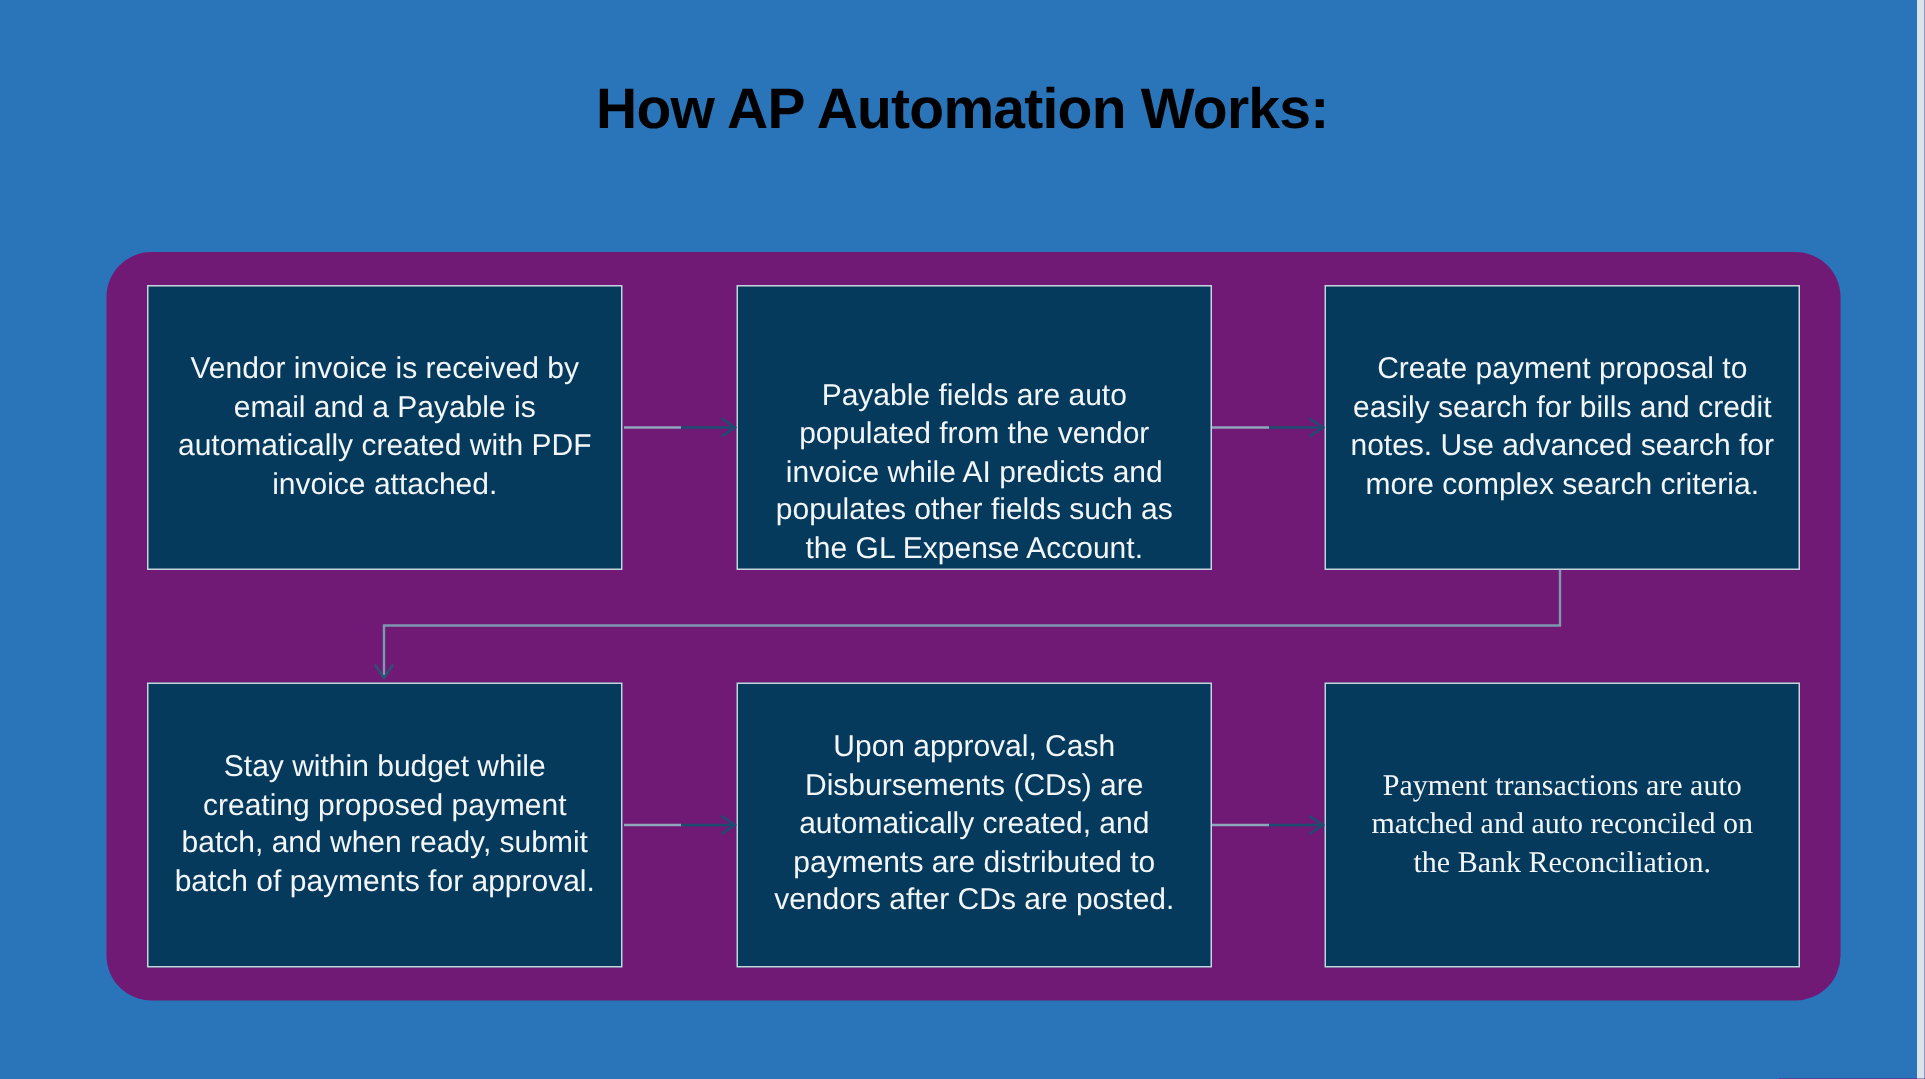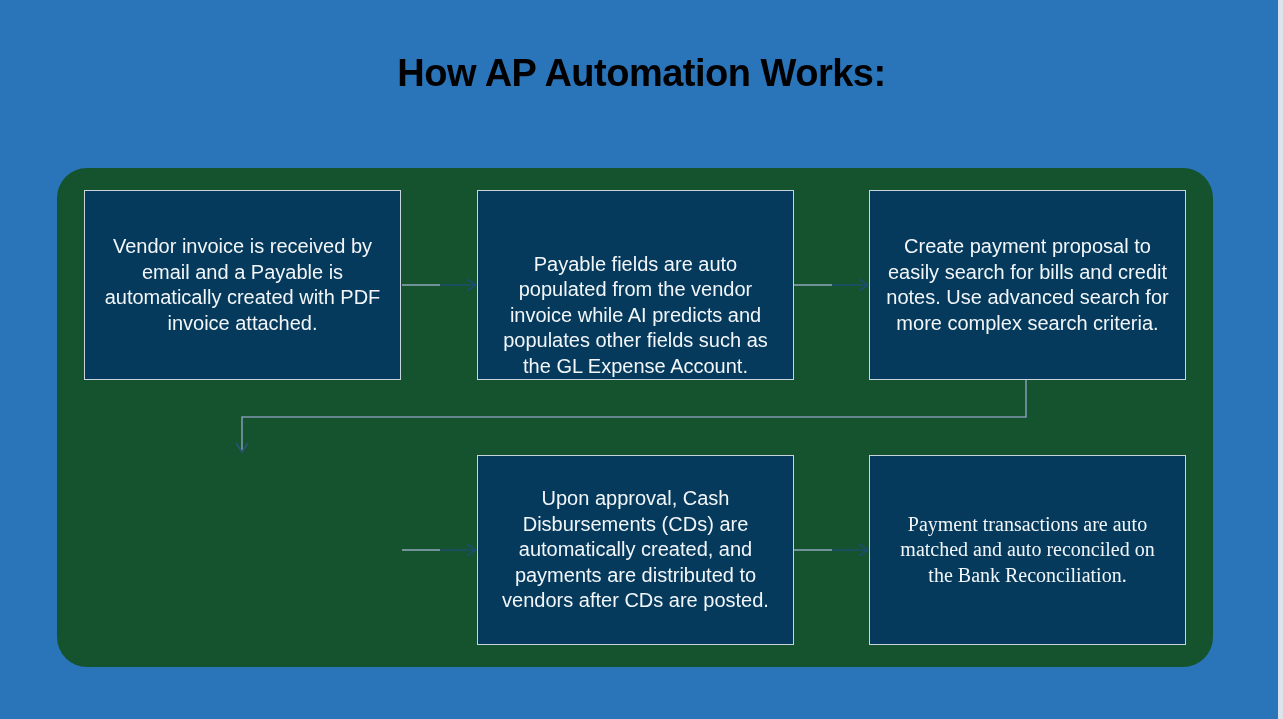--- a/index.html
+++ b/index.html
@@ -20,25 +20,25 @@
     left: 0;
     width: 100%;
     text-align: center;
     color: #000000;
     font-size: 38px;
     font-weight: 700;
     letter-spacing: -0.5px;
   }
   .flow-card {
     position: absolute;
-    left: 57px;
+    left: 71px;
     top: 168px;
     width: 1156px;
     height: 499px;
-    background: #14532d;
+    background: #701a75;
     border-radius: 30px;
   }
   .flow-step {
     position: absolute;
     width: 317px;
     height: 190px;
     background: #053a5c;
     border: 1px solid #c9d3de;
     box-sizing: border-box;
     display: flex;
@@ -84,20 +84,23 @@
 
   <div class="flow-step step-pos-1">
     <div class="step-text">Vendor invoice is received by email and a Payable is automatically created with PDF invoice attached.</div>
   </div>
   <div class="flow-step step-pos-2">
     <div class="step-text">Payable fields are auto populated from the vendor invoice while AI predicts and populates other fields such as the GL Expense Account.</div>
   </div>
   <div class="flow-step step-pos-3">
     <div class="step-text">Create payment proposal to easily search for bills and credit notes. Use advanced search for more complex search criteria.</div>
   </div>
+  <div class="flow-step step-pos-4">
+    <div class="step-text">Stay within budget while creating proposed payment batch, and when ready, submit batch of payments for approval.</div>
+  </div>
   <div class="flow-step step-pos-5">
     <div class="step-text">Upon approval, Cash Disbursements (CDs) are automatically created, and payments are distributed to vendors after CDs are posted.</div>
   </div>
   <div class="flow-step step-pos-6">
     <div class="step-text">Payment transactions are auto matched and auto reconciled on the Bank Reconciliation.</div>
   </div>
 
   <svg class="connectors-overlay" viewBox="0 0 1156 499" xmlns="http://www.w3.org/2000/svg">
 
     <g fill="none" stroke-width="1.6">

